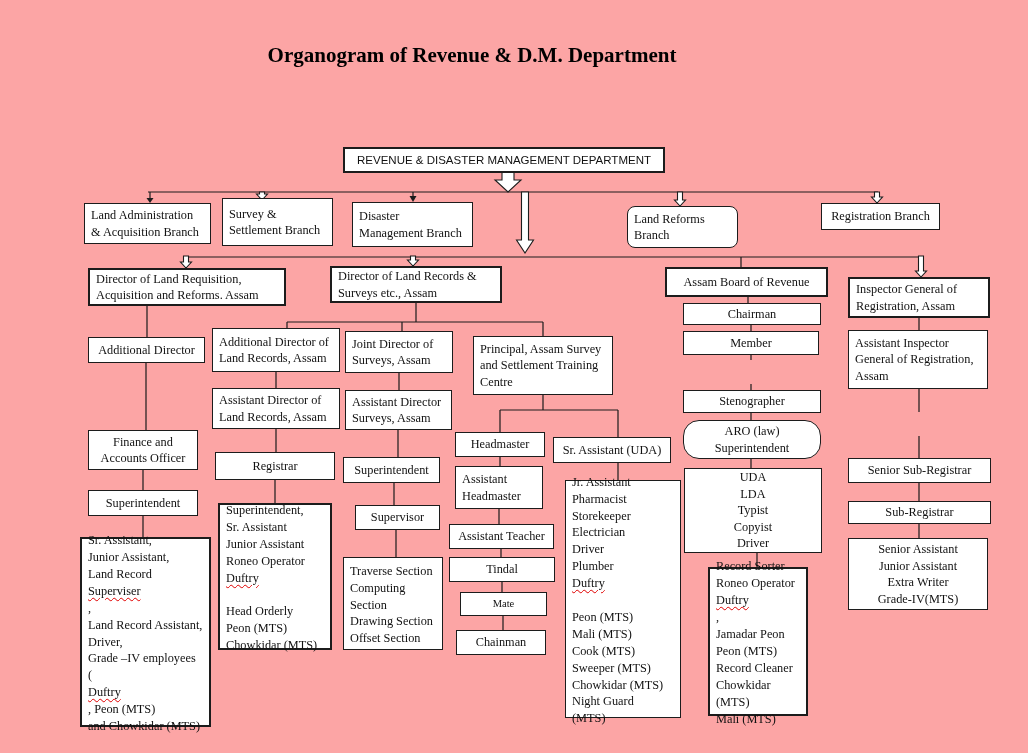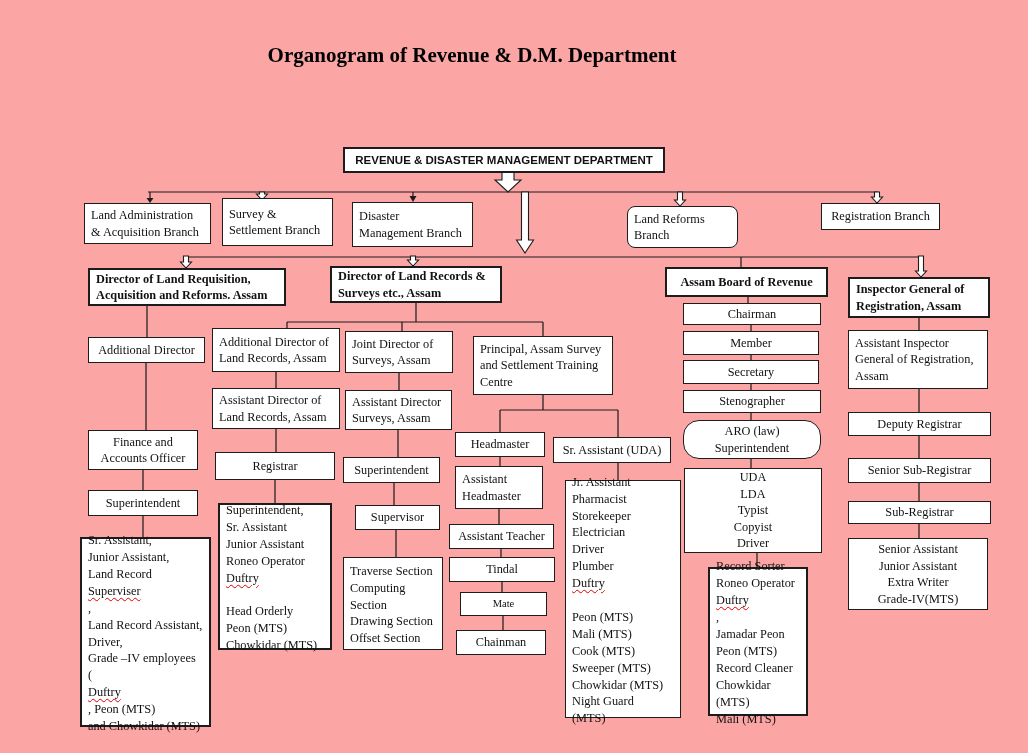--- a/index.html
+++ b/index.html
@@ -7,21 +7,21 @@
           font-family:"Liberation Serif", serif;color:#111;}
   #page-title{position:absolute;left:162px;top:42px;width:620px;text-align:center;
           font:bold 21px/26px "Liberation Serif", serif;color:#000;}
   svg.wires{position:absolute;left:0;top:0;z-index:0;}
   .node{position:absolute;z-index:1;background:#fff;border:1px solid #1c1c1c;
         font-size:12.3px;line-height:16.5px;display:flex;flex-direction:column;
         justify-content:center;box-sizing:border-box;padding:1px 4px;}
   .node span{display:block;}
   .left{text-align:left;padding-left:6px;}
   .center{text-align:center;}
-  .bold{font-weight:bold;}
+  .bold{font-weight:normal;}
   .b2{border-width:2px;}
   .lines{justify-content:center;line-height:16.9px;padding-top:4px;}
   .sans{font-family:"Liberation Sans", sans-serif;font-size:11.5px;letter-spacing:0px;}
   .small{font-size:10.5px;}
   .misspell{text-decoration:underline wavy #e00000;text-decoration-thickness:1px;text-underline-offset:2px;}
 </style>
 </head>
 <body>
 
 <div id="canvas">
@@ -173,42 +173,36 @@
   <div class="node left lines" style="left:565px;top:480px;width:116px;height:238px;">
       <span>Jr. Assistant<br>Pharmacist<br>Storekeeper<br>Electrician<br>Driver<br>Plumber<br><span class="misspell">Duftry</span><br>Peon (MTS)<br>Mali (MTS)<br>Cook (MTS)<br>Sweeper (MTS)<br>Chowkidar (MTS)<br>Night Guard<br>(MTS)</span>
     </div>
 
   <div class="node center" style="left:683px;top:303px;width:138px;height:22px;">
       <span>Chairman</span>
     </div>
   <div class="node center" style="left:683px;top:331px;width:136px;height:24px;justify-content:center;">
       <span>Member</span>
     </div>
-  <div class="node center" style="left:683px;top:360px;width:136px;height:24px;">
-      <span>Secretary</span>
-    </div>
   <div class="node center" style="left:683px;top:390px;width:138px;height:23px;">
       <span>Stenographer</span>
     </div>
   <div class="node center" style="left:683px;top:420px;width:138px;height:39px;border-radius:16px;">
       <span>ARO (law)<br>Superintendent</span>
     </div>
   <div class="node center" style="left:684px;top:468px;width:138px;height:85px;">
       <span>UDA<br>LDA<br>Typist<br>Copyist<br>Driver</span>
     </div>
   <div class="node left lines b2" style="left:708px;top:567px;width:100px;height:149px;">
       <span>Record Sorter<br>Roneo Operator<br><span class="misspell">Duftry</span>,<br>Jamadar Peon<br>Peon (MTS)<br>Record Cleaner<br>Chowkidar<br>(MTS)<br>Mali (MTS)</span>
     </div>
 
   <div class="node left" style="left:848px;top:330px;width:140px;height:59px;">
       <span>Assistant Inspector<br>General of Registration,<br>Assam</span>
     </div>
-  <div class="node center" style="left:848px;top:412px;width:143px;height:24px;">
-      <span>Deputy Registrar</span>
-    </div>
   <div class="node center" style="left:848px;top:458px;width:143px;height:25px;">
       <span>Senior Sub-Registrar</span>
     </div>
   <div class="node center" style="left:848px;top:501px;width:143px;height:23px;">
       <span>Sub-Registrar</span>
     </div>
   <div class="node center" style="left:848px;top:538px;width:140px;height:72px;">
       <span>Senior Assistant<br>Junior Assistant<br>Extra Writer<br>Grade-IV(MTS)</span>
     </div>
 

